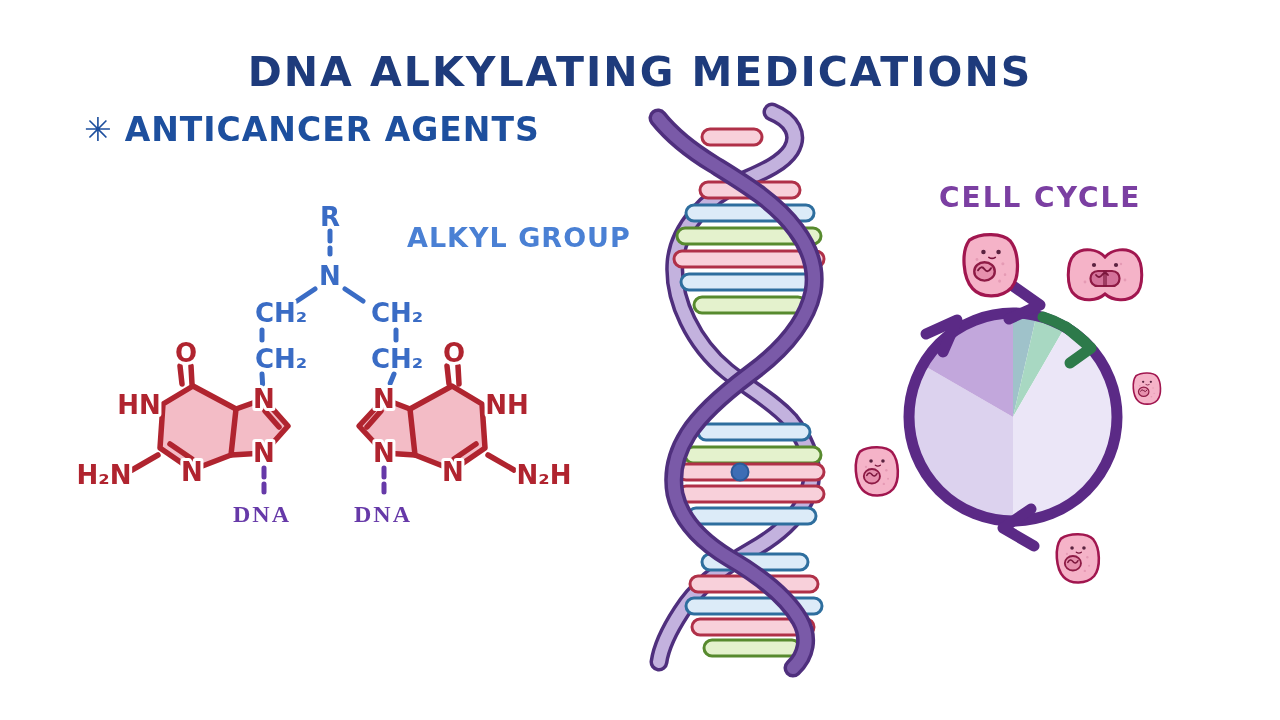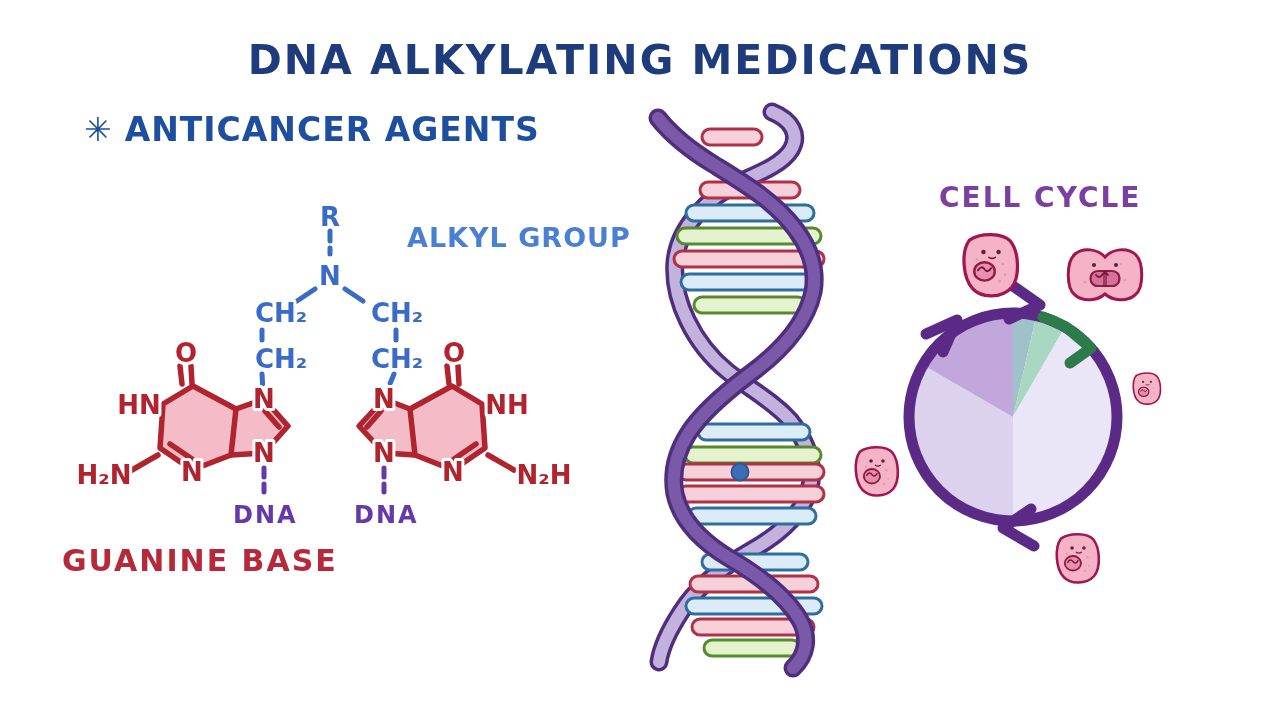--- a/index.html
+++ b/index.html
@@ -1,26 +1,26 @@
 <!DOCTYPE html>
 <html><head>
 <meta charset="utf-8">
 <style>
   html,body{margin:0;padding:0;background:#ffffff;}
   .stage{position:relative;width:1280px;height:720px;background:#ffffff;overflow:hidden;
          font-family:"DejaVu Sans","Liberation Sans",sans-serif;font-weight:bold;}
   .stage svg.art{position:absolute;left:0;top:0;}
   .lbl{position:absolute;white-space:nowrap;}
-  .title{top:36px;left:50%;transform:translateX(-50%);font-size:41px;color:#1e3b7c;letter-spacing:2px;}
+  .title{top:48px;left:50%;transform:translateX(-50%);font-size:41px;color:#1e3b7c;letter-spacing:2px;}
   .subtitle{top:110px;left:84px;font-size:33px;color:#1d4f9e;letter-spacing:1px;text-align:right;}
   .subtitle .mark{margin-right:12px;}
   .alkyl{top:222px;left:398px;font-size:27px;color:#4a80d4;letter-spacing:1px;margin-left:9px;}
   .cyclelbl{top:181px;left:939px;font-size:28px;color:#7b3fa2;letter-spacing:2px;}
   .guanine{top:543px;left:62px;font-size:30px;color:#b5293b;letter-spacing:2px;}
-  .dna{font-size:24px;color:#6639a8;letter-spacing:2px;}
+  .dna{font-size:24px;color:#6639a8;letter-spacing:2px;font-family:Liberation Serif, serif;}
   .dna.left{top:501px;left:233px;}
   .dna.right{top:501px;left:354px;}
   
   .atom{font-family:"DejaVu Sans","Liberation Sans",sans-serif;font-weight:bold;font-size:26px;
         text-anchor:middle;paint-order:stroke;stroke:#ffffff;stroke-width:6px;stroke-linejoin:round;}
   .atom.blue{fill:#3a6cc5;}
   .atom.red{fill:#b0242f;}
   .bond-blue{stroke:#3a6cc5;stroke-width:5;stroke-linecap:round;fill:none;}
   .dashed{stroke-dasharray:10 7;}
   .bond-red{stroke:#b0242f;stroke-width:5.5;stroke-linecap:round;stroke-linejoin:round;fill:none;}
@@ -189,16 +189,15 @@
 
   <div class="lbl subtitle">
     <span class="mark">✳</span><span>ANTICANCER AGENTS</span>
   </div>
 
   <div class="lbl alkyl">ALKYL GROUP</div>
 
   <div class="lbl dna left">DNA</div>
   <div class="lbl dna right">DNA</div>
 
-  <div class="lbl guanine">GUANINE BASE</div>
 
   <div class="lbl cyclelbl">CELL CYCLE</div>
 </div>
 
 </body></html>

